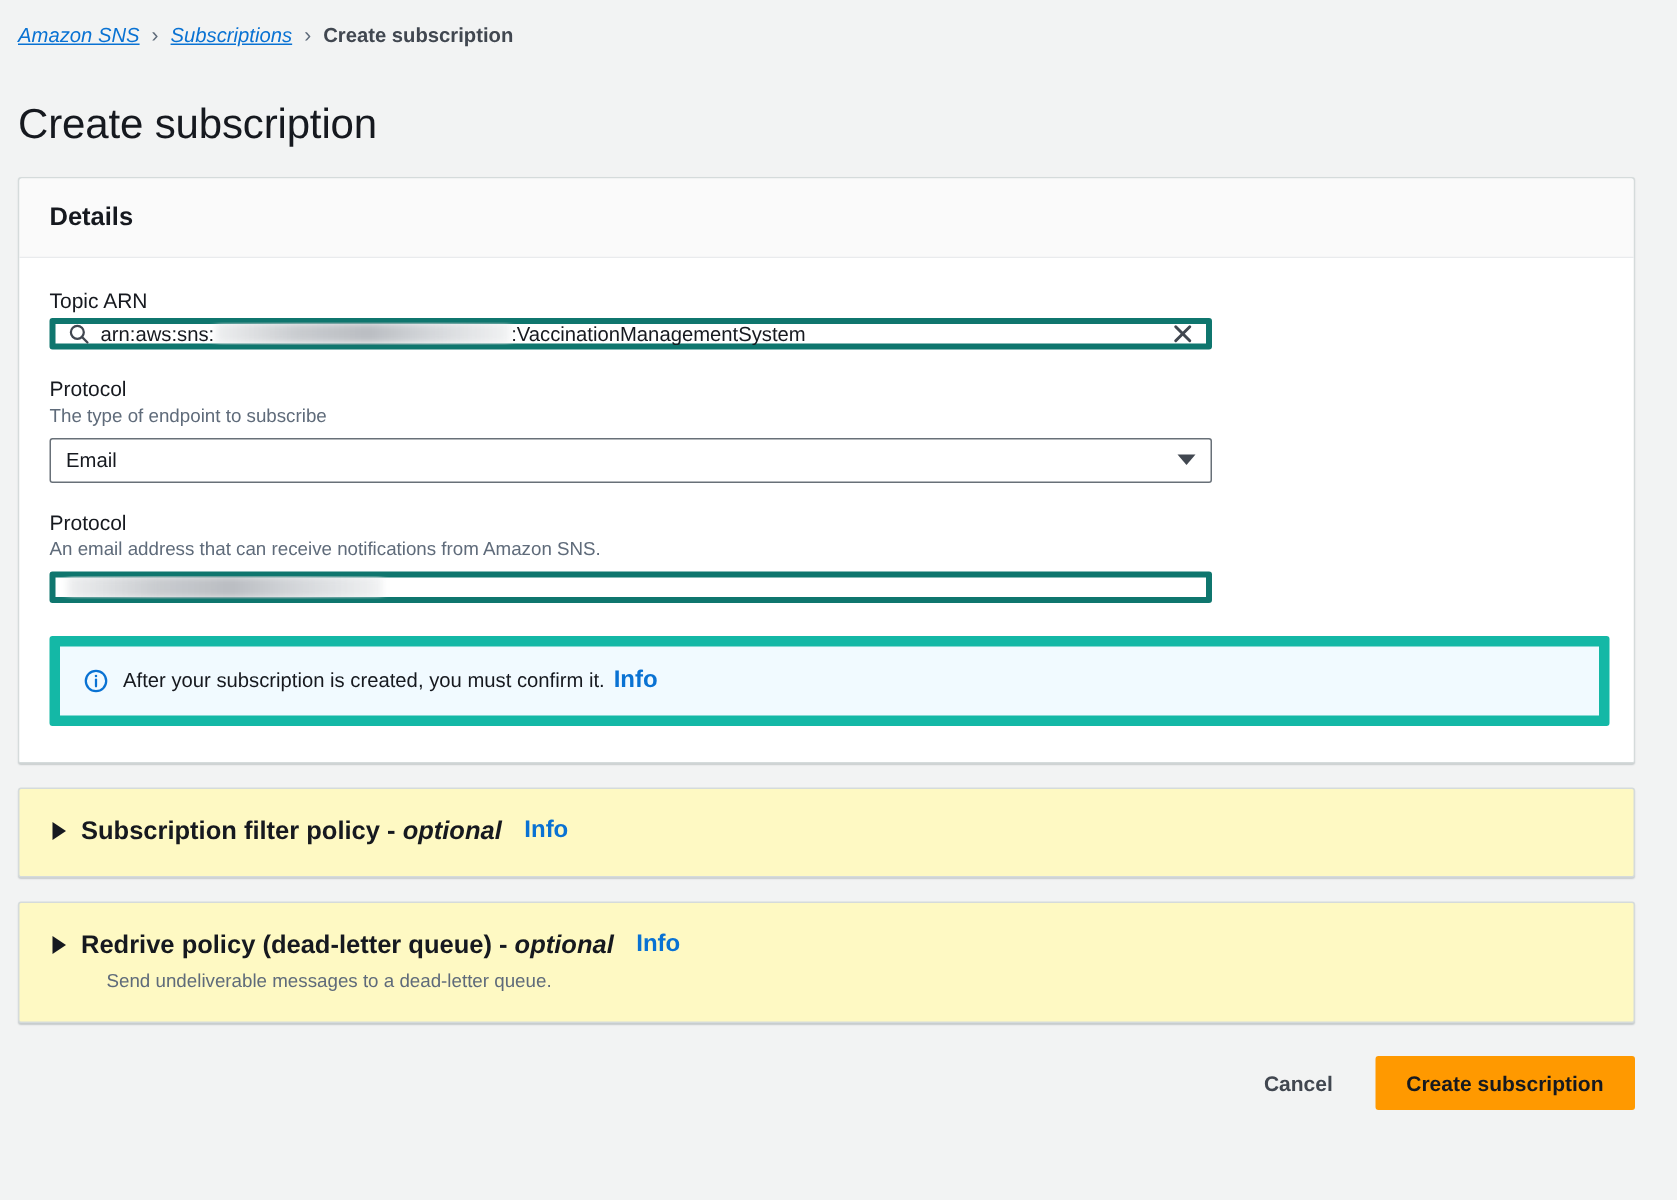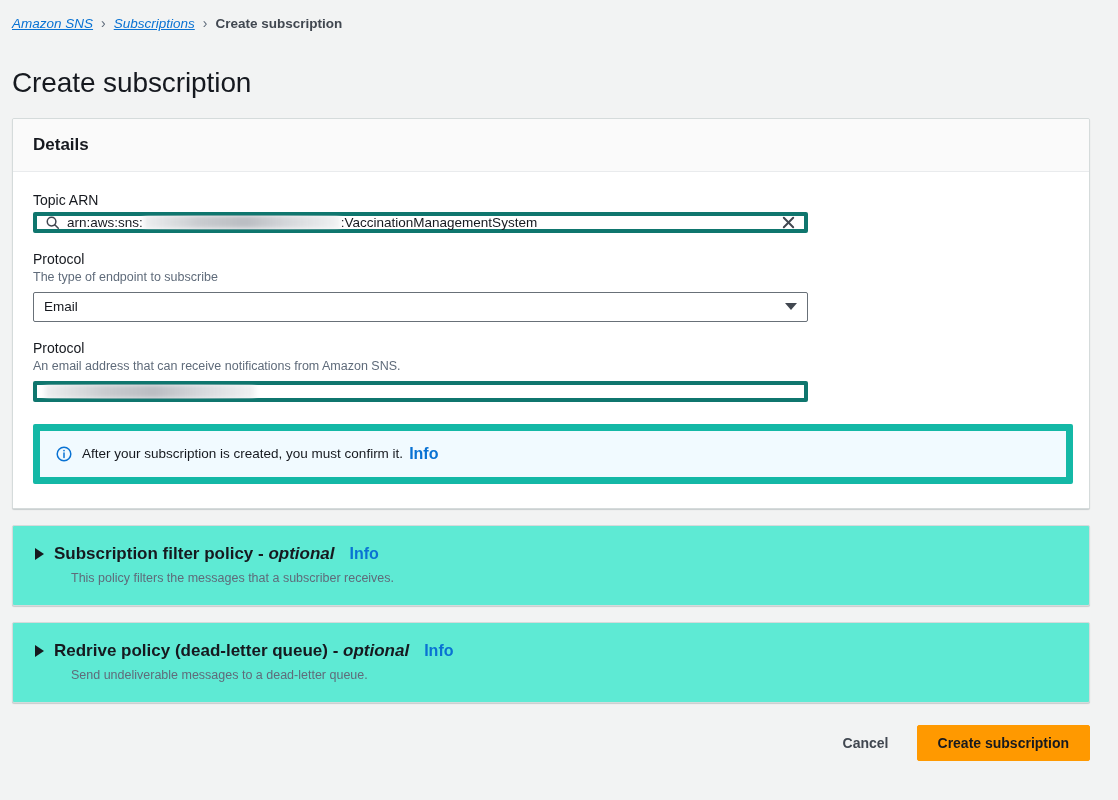--- a/index.html
+++ b/index.html
@@ -196,21 +196,21 @@
     font-weight: 700;
     text-decoration: none;
     cursor: pointer;
     margin-left: 5px;
     white-space: nowrap;
   }
 
   
   .section-card {
     margin: 16px 28px 0 12px;
-    background: #5eead4;
+    background: #fef9c3;
     border: 1px solid #d5dbdb;
     border-radius: 2px;
     box-shadow: 0 1px 1px 0 rgba(0,28,36,0.18);
     padding: 18px 20px 20px 20px;
   }
   .section-head {
     display: flex;
     align-items: center;
     gap: 10px;
     cursor: pointer;
@@ -341,21 +341,20 @@
 
   </div>
 </section>
 
 <section class="section-card">
   <div class="section-head">
     <span class="tri"></span>
     <span class="section-title"><span>Subscription filter policy - </span><span class="opt">optional</span></span>
     <a class="info-link">Info</a>
   </div>
-  <div class="section-desc">This policy filters the messages that a subscriber receives.</div>
 </section>
 
 <section class="section-card">
   <div class="section-head">
     <span class="tri"></span>
     <span class="section-title"><span>Redrive policy (dead-letter queue) - </span><span class="opt">optional</span></span>
     <a class="info-link">Info</a>
   </div>
   <div class="section-desc">Send undeliverable messages to a dead-letter queue.</div>
 </section>

